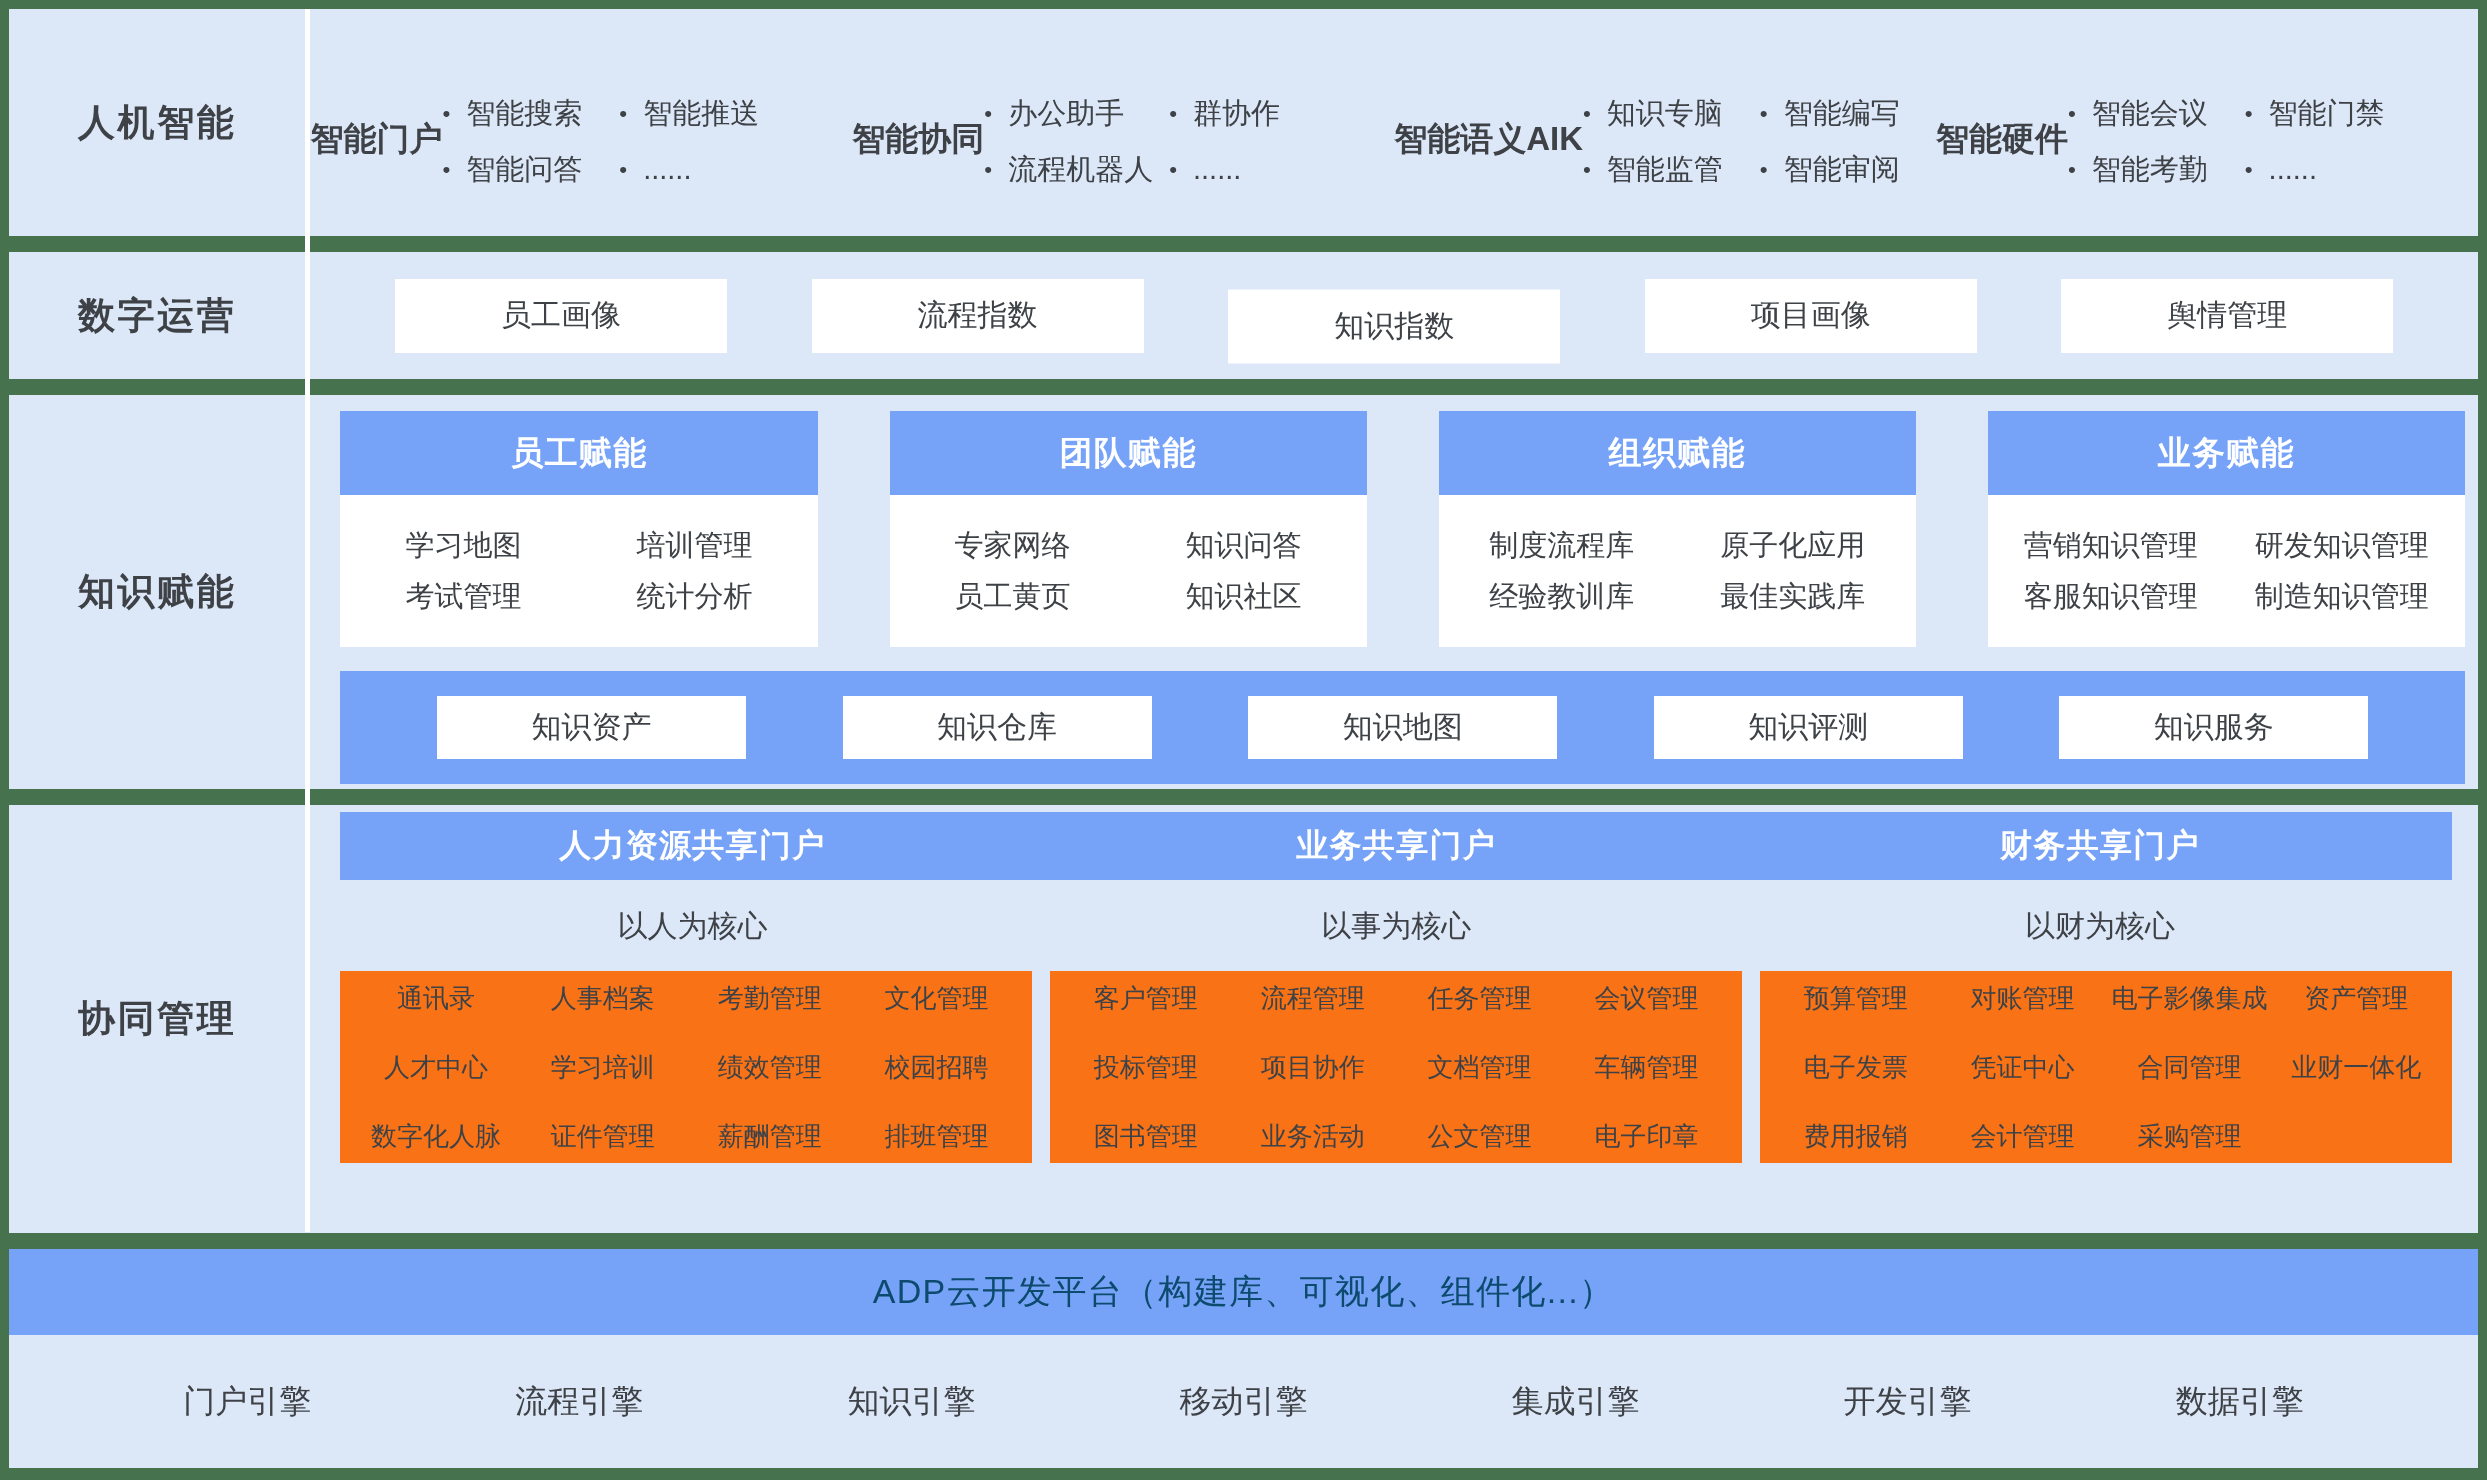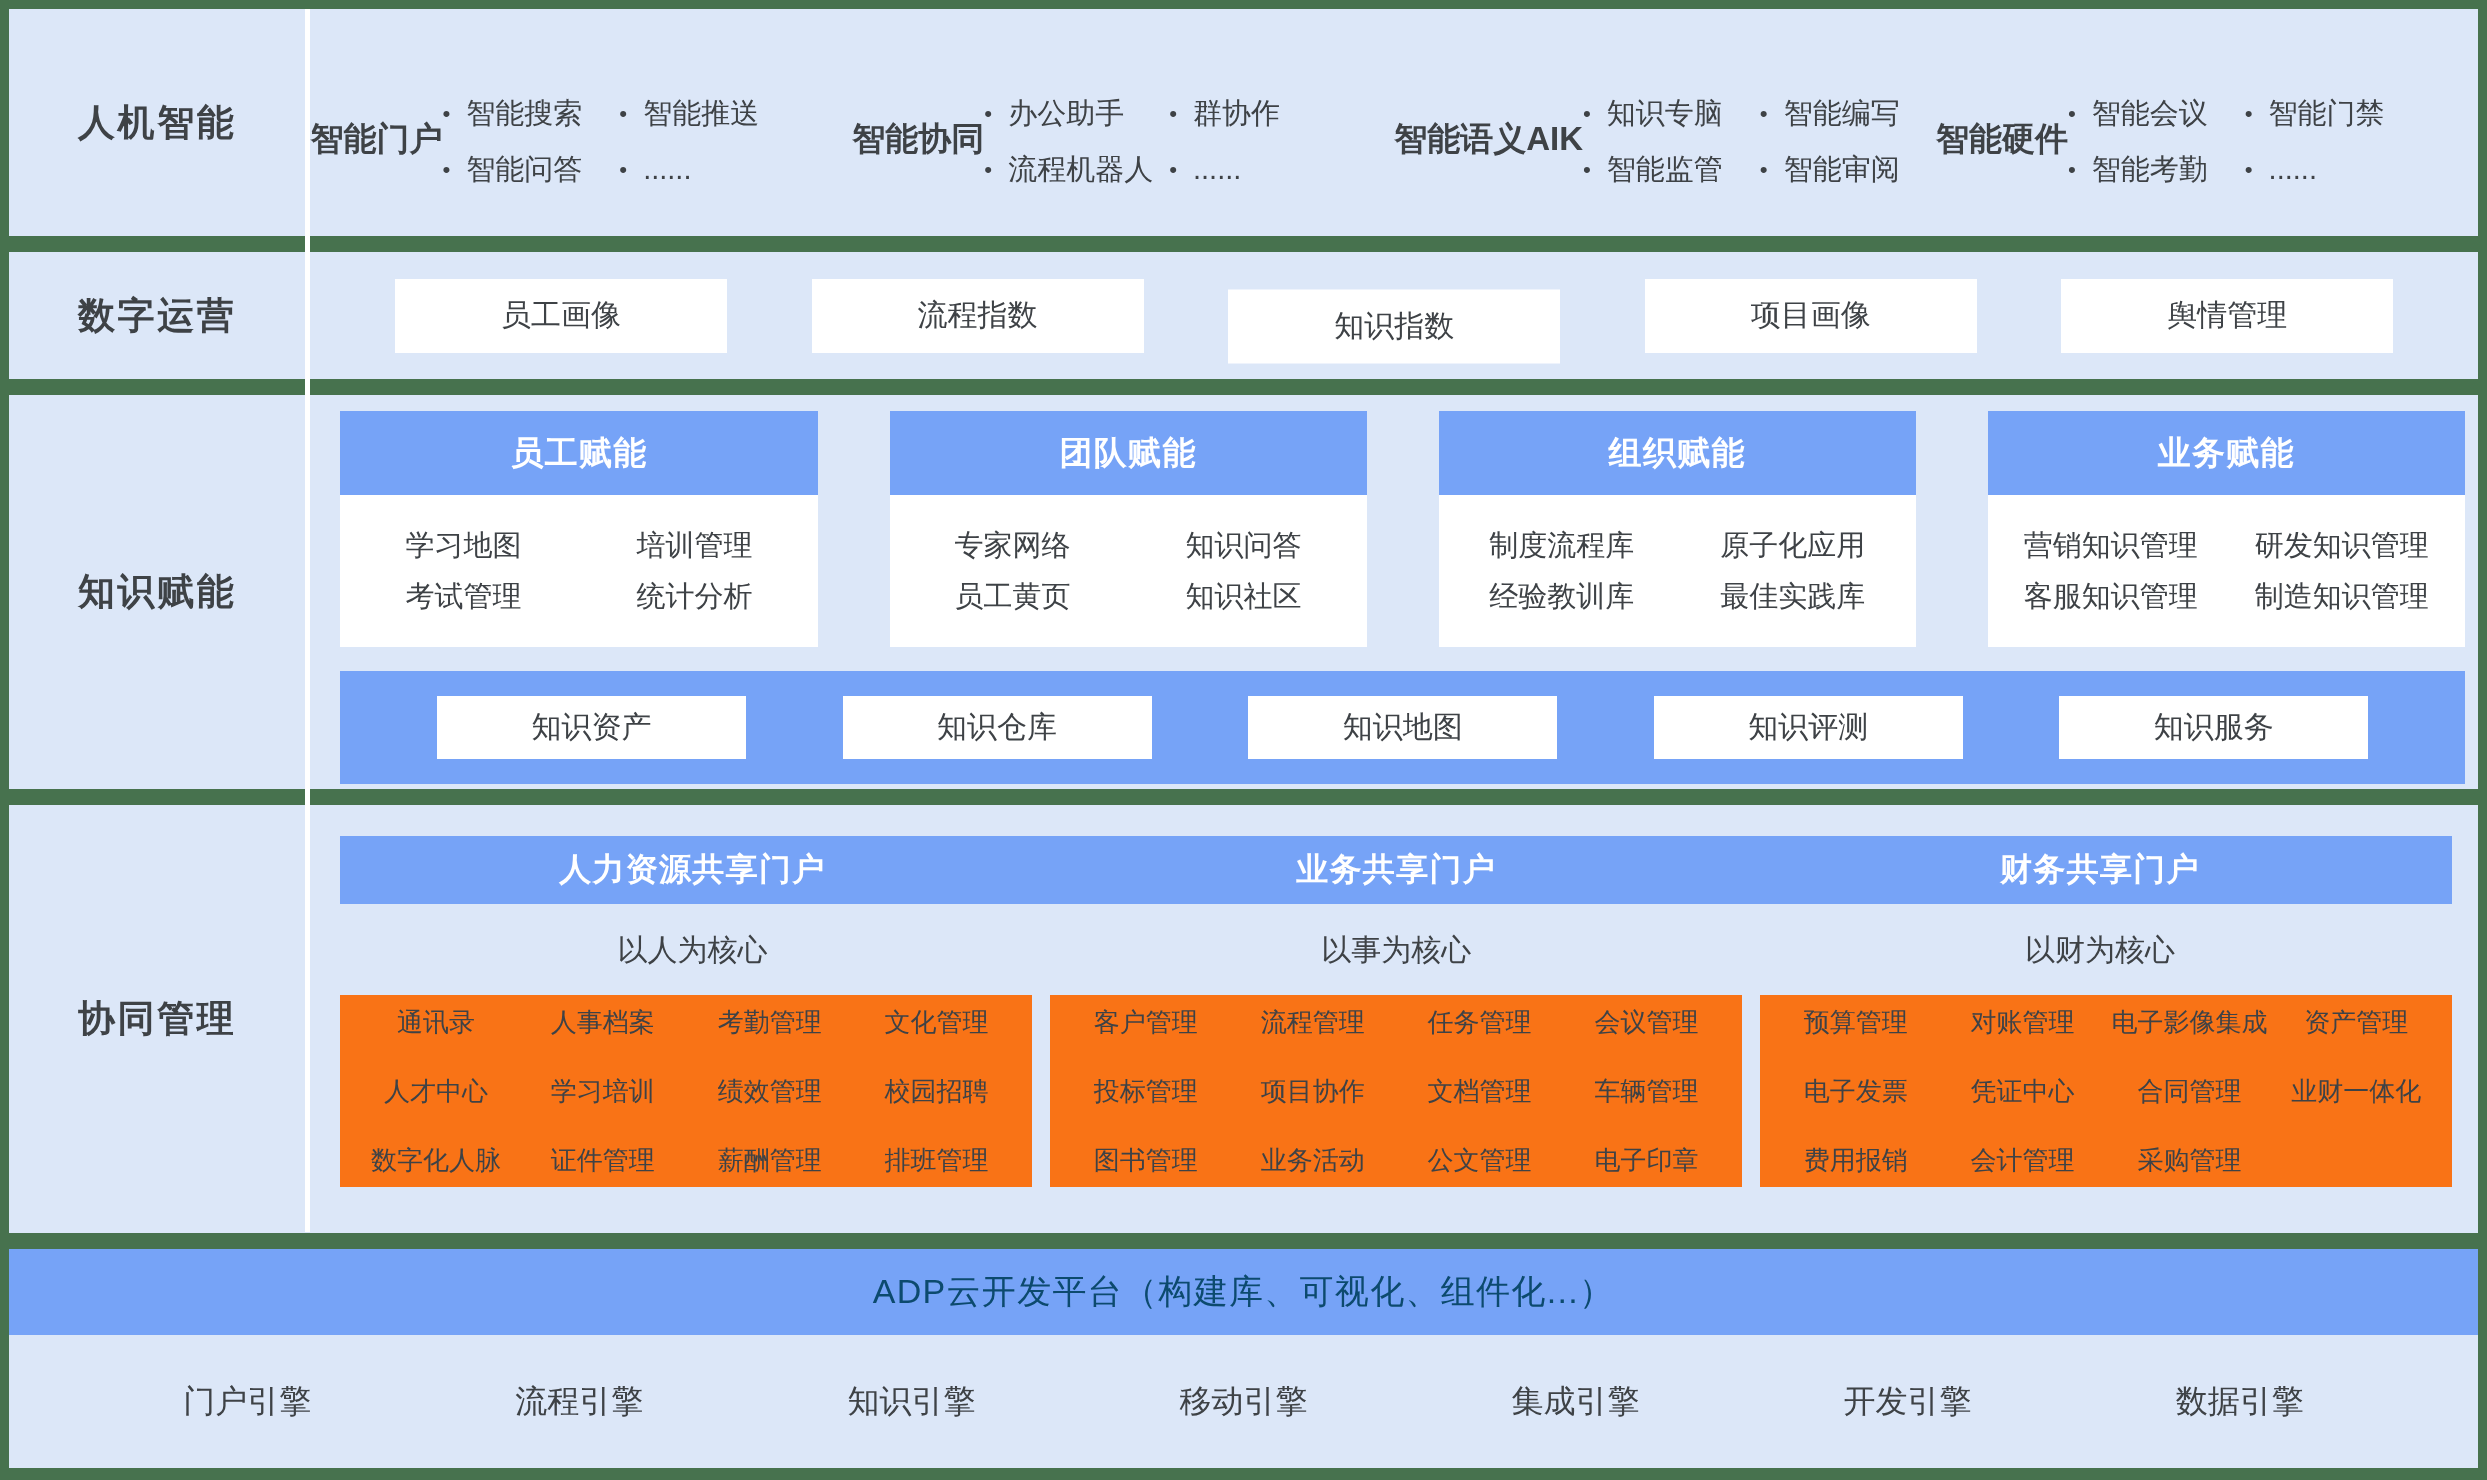--- a/index.html
+++ b/index.html
@@ -76,21 +76,21 @@
   .kn-bar-box {
     width:309px; height:63px; background:#FFFFFF;
     display:flex; align-items:center; justify-content:center;
     font-size:30px; white-space:nowrap;
   }
 
   
   .row-collab { height:428px; }
   .co-content { display:flex; flex-direction:column; }
   .co-header {
-    margin:31px 26px 0 30px; height:68px; background:#76A3F7;
+    margin:7px 26px 0 30px; height:68px; background:#76A3F7;
     display:flex;
     justify-content:center;
   }
   .co-header .co-title {
     flex:1; display:flex; align-items:center; justify-content:center;
     color:#FFFFFF; font-size:32px; font-weight:bold; letter-spacing:1.3px;
   }
   .co-subtitles { display:flex; margin:26px 26px 0 30px; }
   .co-subtitle { flex:1; text-align:center; font-size:30px; }
   .co-boxes { display:flex; gap:18.4px; margin:24px 26px 0 30px; }

